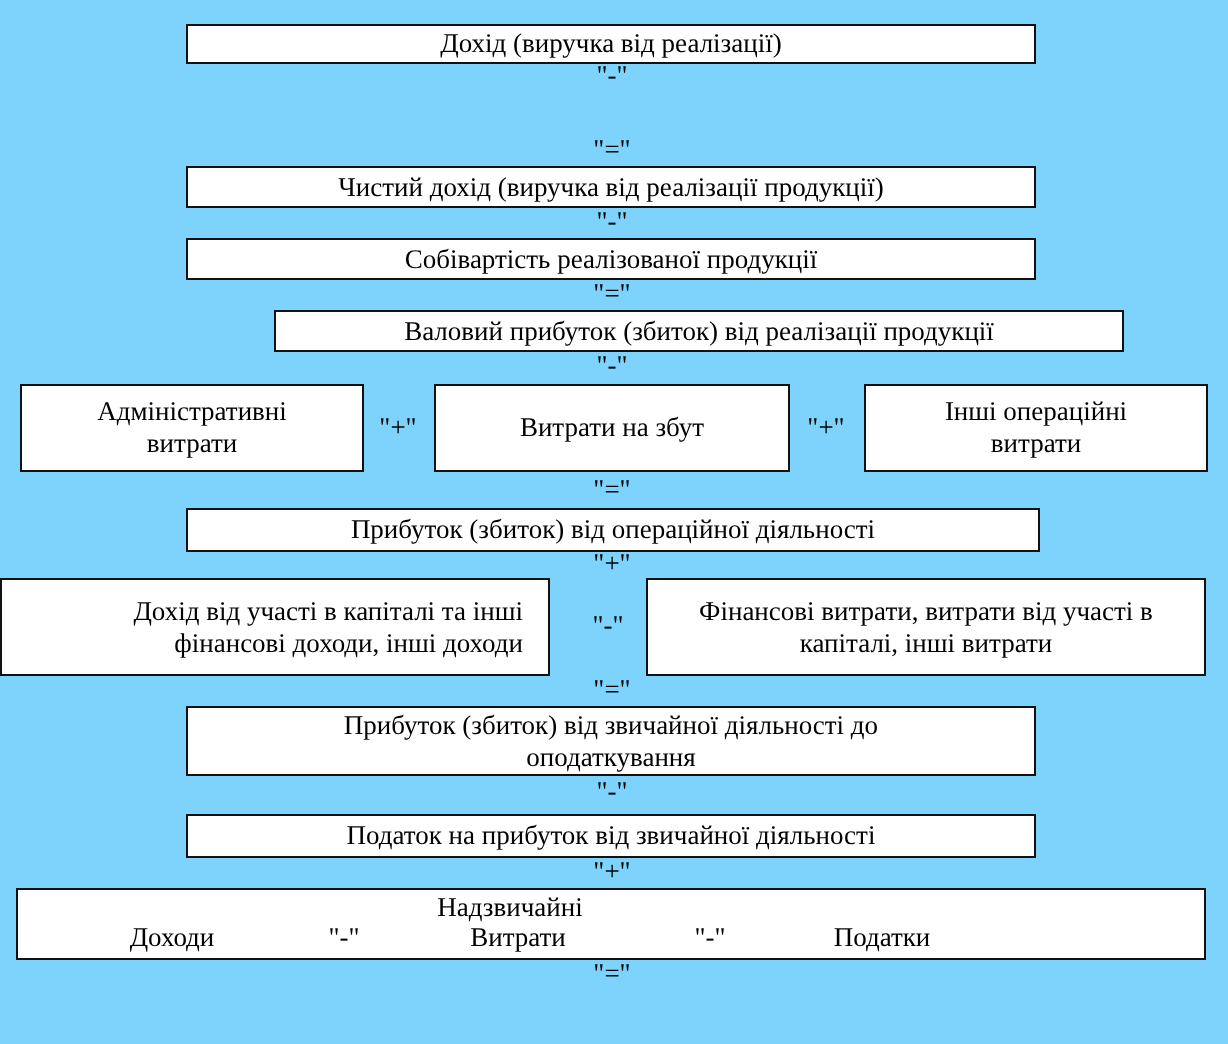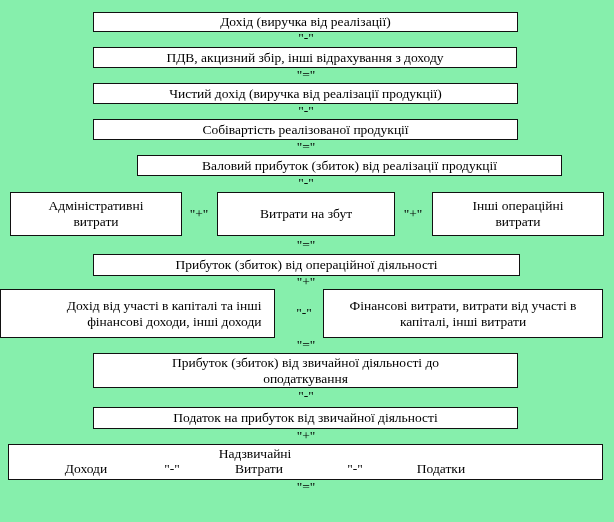--- a/index.html
+++ b/index.html
@@ -5,21 +5,21 @@
 <style>
   html, body {
     margin: 0;
     padding: 0;
     background: #ffffff;
   }
   .canvas {
     position: relative;
     width: 614px;
     height: 522px;
-    background: #86efac;
+    background: #7dd3fc;
     color: #000000;
     font-family: "Liberation Serif", "DejaVu Serif", serif;
     font-size: 13.5px;
     line-height: 1.18;
     overflow: hidden;
   }
   .box {
     position: absolute;
     border: 1.5px solid #111111;
     background: #ffffff;
@@ -94,23 +94,20 @@
 </head>
 <body>
 
 <div class="canvas">
 
   <div class="box b1">
     <span class="inner">Дохід (виручка від реалізації)</span>
   </div>
   <div class="op op1">"-"</div>
 
-  <div class="box b2">
-    <span class="inner">ПДВ, акцизний збір, інші відрахування з доходу</span>
-  </div>
   <div class="op op2">"="</div>
 
   <div class="box b3">
     <span class="inner">Чистий дохід (виручка від реалізації продукції)</span>
   </div>
   <div class="op op3">"-"</div>
 
   <div class="box b4">
     <span class="inner">Собівартість реалізованої продукції</span>
   </div>

